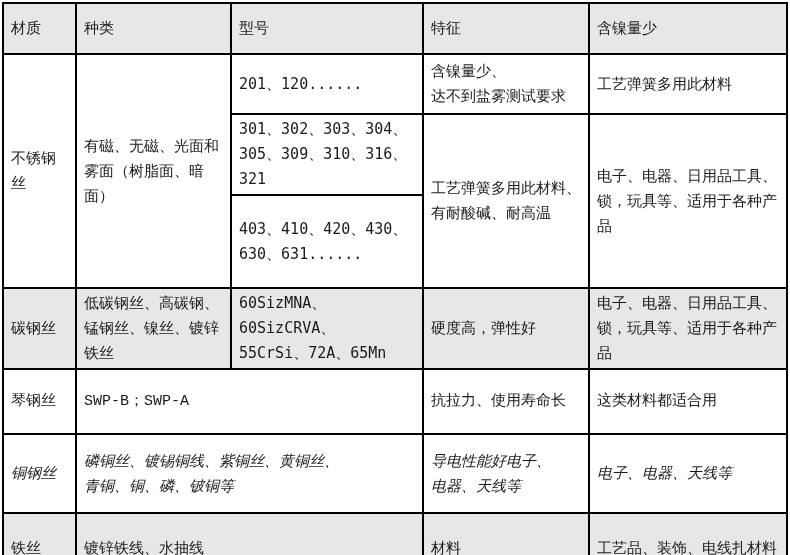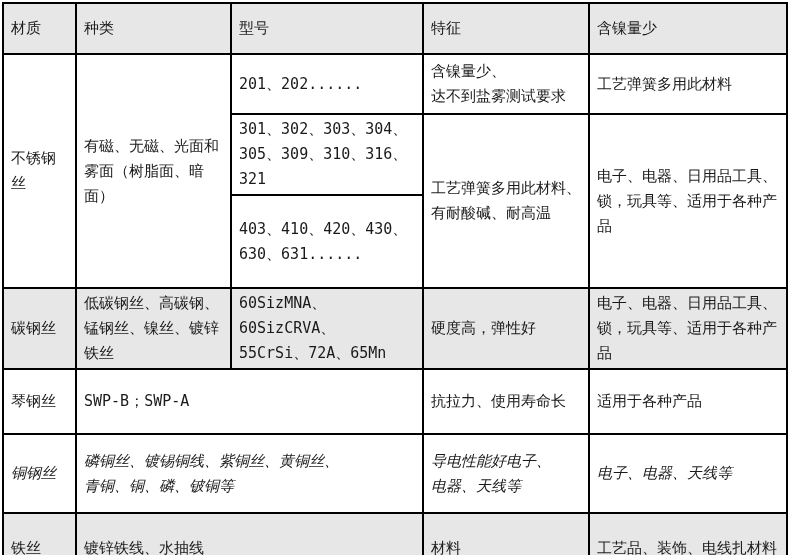--- a/index.html
+++ b/index.html
@@ -39,21 +39,21 @@
     overflow: hidden;
     font-weight: normal;
   }
   tr.header-row td { background: var(--header-bg); }
   tr.stripe td { background: var(--stripe-bg); }
   tr.h-header { height: 51px; }
   tr.h-r1 { height: 60px; }
   tr.h-r2 { height: 52px; }
   tr.h-r3 { height: 93px; }
   tr.h-r4 { height: 75px; }
-  tr.h-r5 { height: 65px; }
+  tr.h-r5 { height: 65px; font-family: Liberation Mono, monospace; }
   tr.h-r6 { height: 79px; font-style: italic; }
   tr.h-r7 { height: 71px; }
 </style>
 </head>
 <body>
 
 <div class="page">
   <table class="materials">
     <colgroup>
       <col style="width:73px">
@@ -67,21 +67,21 @@
         <td>材质</td>
         <td>种类</td>
         <td>型号</td>
         <td>特征</td>
         <td>含镍量少</td>
       </tr>
 
       <tr class="h-r1">
         <td rowspan="3">不锈钢丝</td>
         <td rowspan="3">有磁、无磁、光面和雾面（树脂面、暗面）</td>
-        <td>201、202......</td>
+        <td>201、120......</td>
         <td>含镍量少、
 达不到盐雾测试要求</td>
         <td>工艺弹簧多用此材料</td>
       </tr>
       <tr class="h-r2">
         <td>301、302、303、304、
 305、309、310、316、321</td>
         <td rowspan="2">工艺弹簧多用此材料、
 有耐酸碱、耐高温</td>
         <td rowspan="2">电子、电器、日用品工具、锁，玩具等、适用于各种产品</td>
@@ -97,21 +97,21 @@
         <td>60SizMNA、60SizCRVA、
 55CrSi、72A、65Mn</td>
         <td>硬度高，弹性好</td>
         <td>电子、电器、日用品工具、锁，玩具等、适用于各种产品</td>
       </tr>
 
       <tr class="h-r5">
         <td>琴钢丝</td>
         <td colspan="2">SWP-B；SWP-A</td>
         <td>抗拉力、使用寿命长</td>
-        <td>适用于各种产品</td>
+        <td>这类材料都适合用</td>
       </tr>
 
       <tr class="h-r6">
         <td>铜钢丝</td>
         <td colspan="2">磷铜丝、镀锡铜线、紫铜丝、黄铜丝、
 青铜、铜、磷、铍铜等</td>
         <td>导电性能好电子、
 电器、天线等</td>
         <td>电子、电器、天线等</td>
       </tr>

